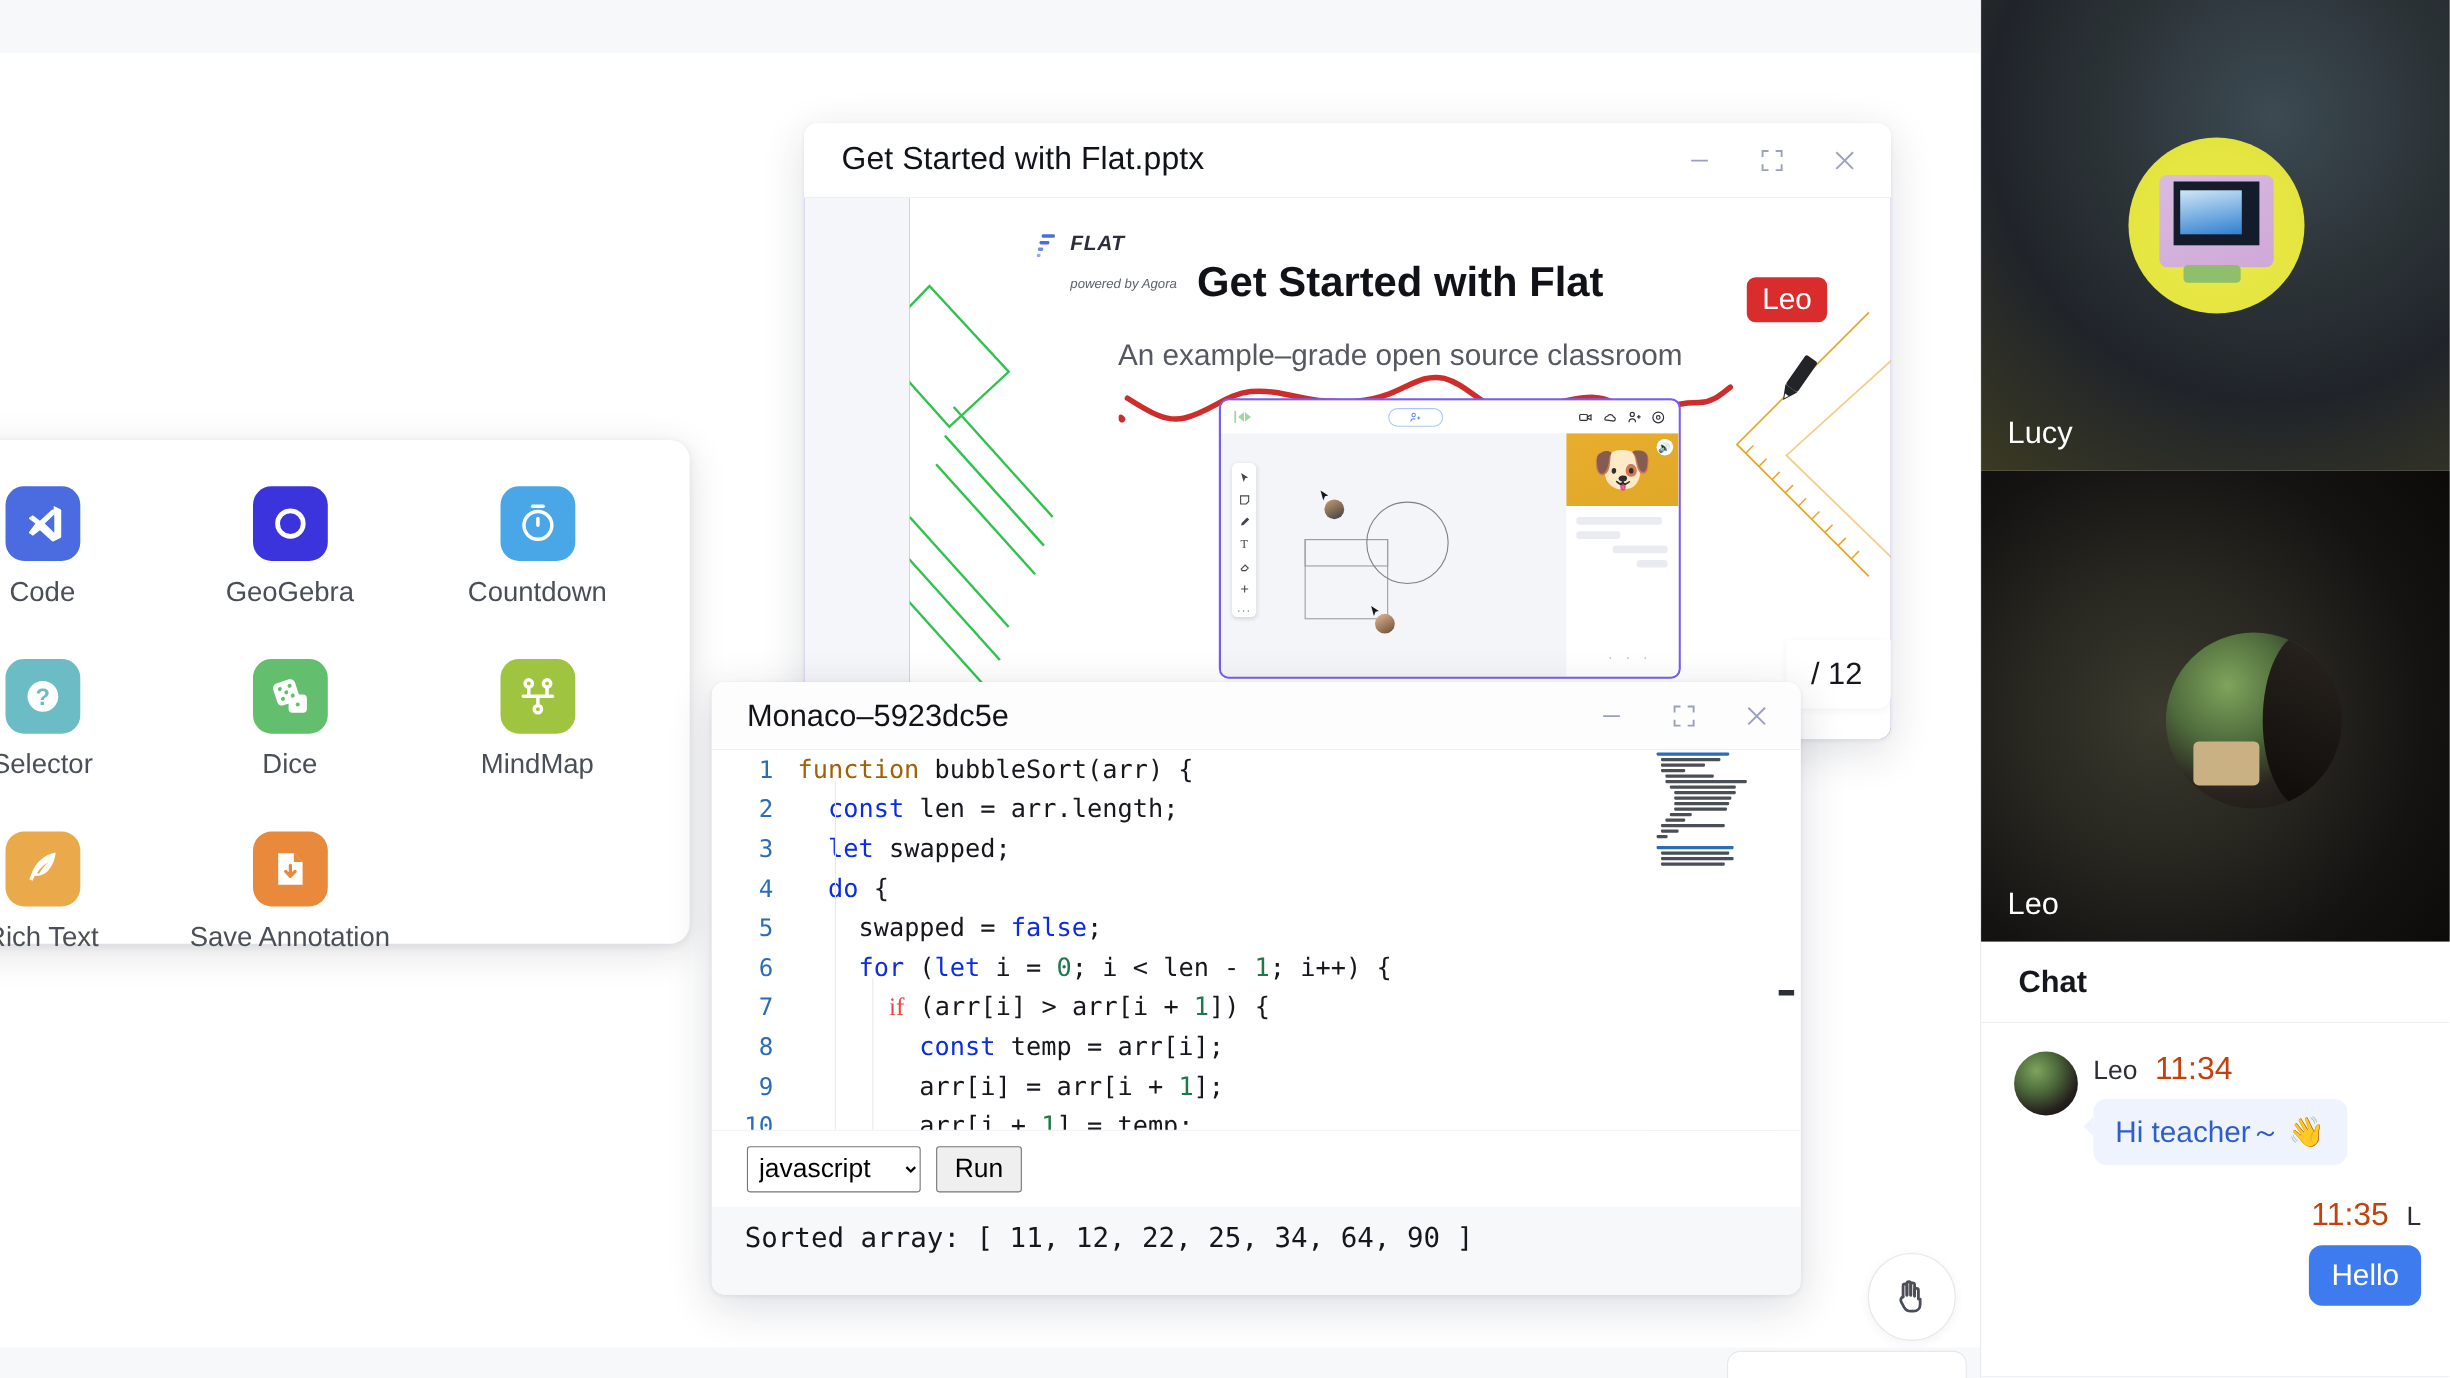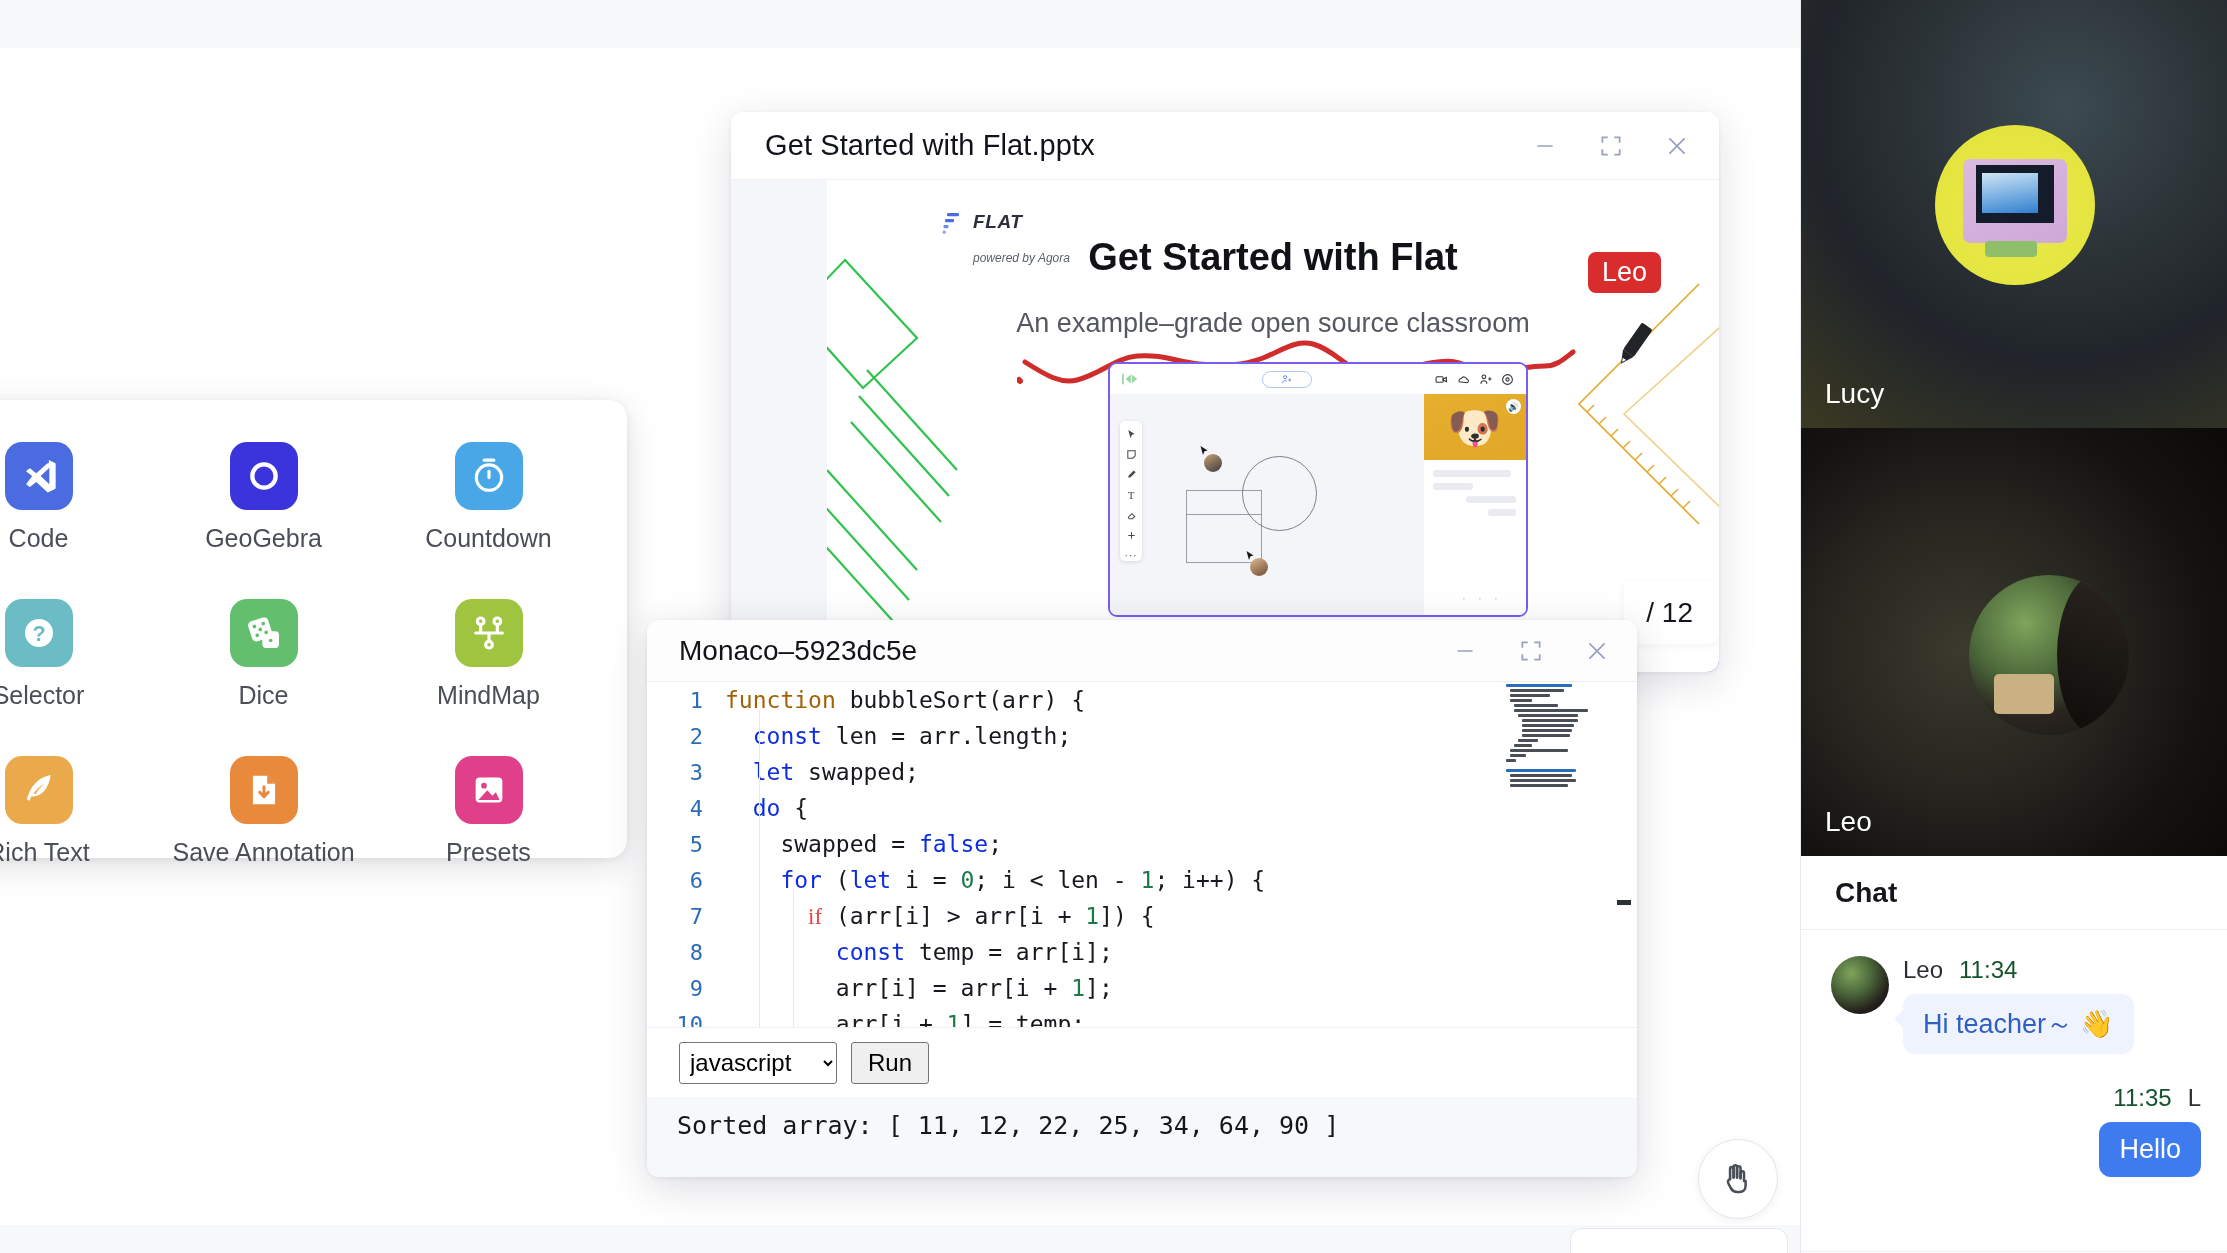--- a/index.html
+++ b/index.html
@@ -174,21 +174,21 @@
   .avatar-big { position: absolute; left: 50%; top: 48%; transform: translate(-50%,-50%);
                 width: 160px; height: 160px; border-radius: 50%; overflow: hidden; }
   .avatar-big.shift { left: 58%; top: 53%; }
   .vtile-name { position: absolute; left: 24px; bottom: 18px; color: #fff; font-size: 28px; }
   .chat-head { height: 74px; display: flex; align-items: center; padding: 0 0 0 34px;
                font-size: 28px; font-weight: bold; color: #15171d; border-bottom: 1px solid #eceef2; }
   .chat-body { position: relative; height: 322px; padding: 26px 26px 0 30px; }
   .msg-row { display: flex; gap: 14px; }
   .msg-av { width: 58px; height: 58px; border-radius: 50%; overflow: hidden; flex: 0 0 58px; }
   .msg-meta { font-size: 24px; color: #2b2e34; display: flex; gap: 16px; align-items: baseline; }
-  .msg-time { color: #14532d; font-size: 24px; }
+  .msg-time { color: #c2410c; font-size: 29px; }
   .bubble-in {
     margin-top: 10px; background: #eef3fd; color: #2f5fc4; border-radius: 12px;
     padding: 12px 20px; font-size: 27px; display: inline-block; position: relative;
   }
   .bubble-in::before {
     content: ""; position: absolute; left: -9px; top: 16px;
     border: 9px solid transparent; border-right-color: #eef3fd; border-left: 0;
   }
   .msg-row.out { justify-content: flex-end; margin-top: 30px; }
   .msg-meta.out { justify-content: flex-end; }
@@ -304,30 +304,20 @@
         <div class="app-icon" style="background:#e8893b">
           <svg width="38" height="38" viewBox="0 0 24 24">
             <path d="M5 3h9l5 5v13H5z" fill="#fff"></path>
               <path d="M14 3v5h5" fill="#e8893b"></path>
             <path d="M12 10v6M9.3 13.4 12 16.2l2.7-2.8" stroke="#e8893b" stroke-width="1.9" fill="none" stroke-linecap="round" stroke-linejoin="round"></path>
           </svg>
         </div>
         <div class="app-label">Save Annotation</div>
       </div>
 
-      <div class="app-cell">
-        <div class="app-icon" style="background:#e0408a">
-          <svg width="40" height="40" viewBox="0 0 24 24">
-            <rect x="4" y="4.5" width="16" height="15" rx="2.4" fill="#fff"></rect>
-            <circle cx="9" cy="9.4" r="1.7" fill="#e0408a"></circle>
-            <path d="M5.6 18 11 12.2l3 3.2 2.1-2 2.3 4.6z" fill="#e0408a"></path>
-          </svg>
-        </div>
-        <div class="app-label">Presets</div>
-      </div>
 
     </div>
   </div>
 
   <div class="win-pptx">
     <div class="win-title-bar">
       <div class="win-title">Get Started with Flat.pptx</div>
       <div class="win-btns">
         <div class="win-btn">
           <svg width="26" height="26" viewBox="0 0 24 24" stroke="currentColor" stroke-width="1.6">

